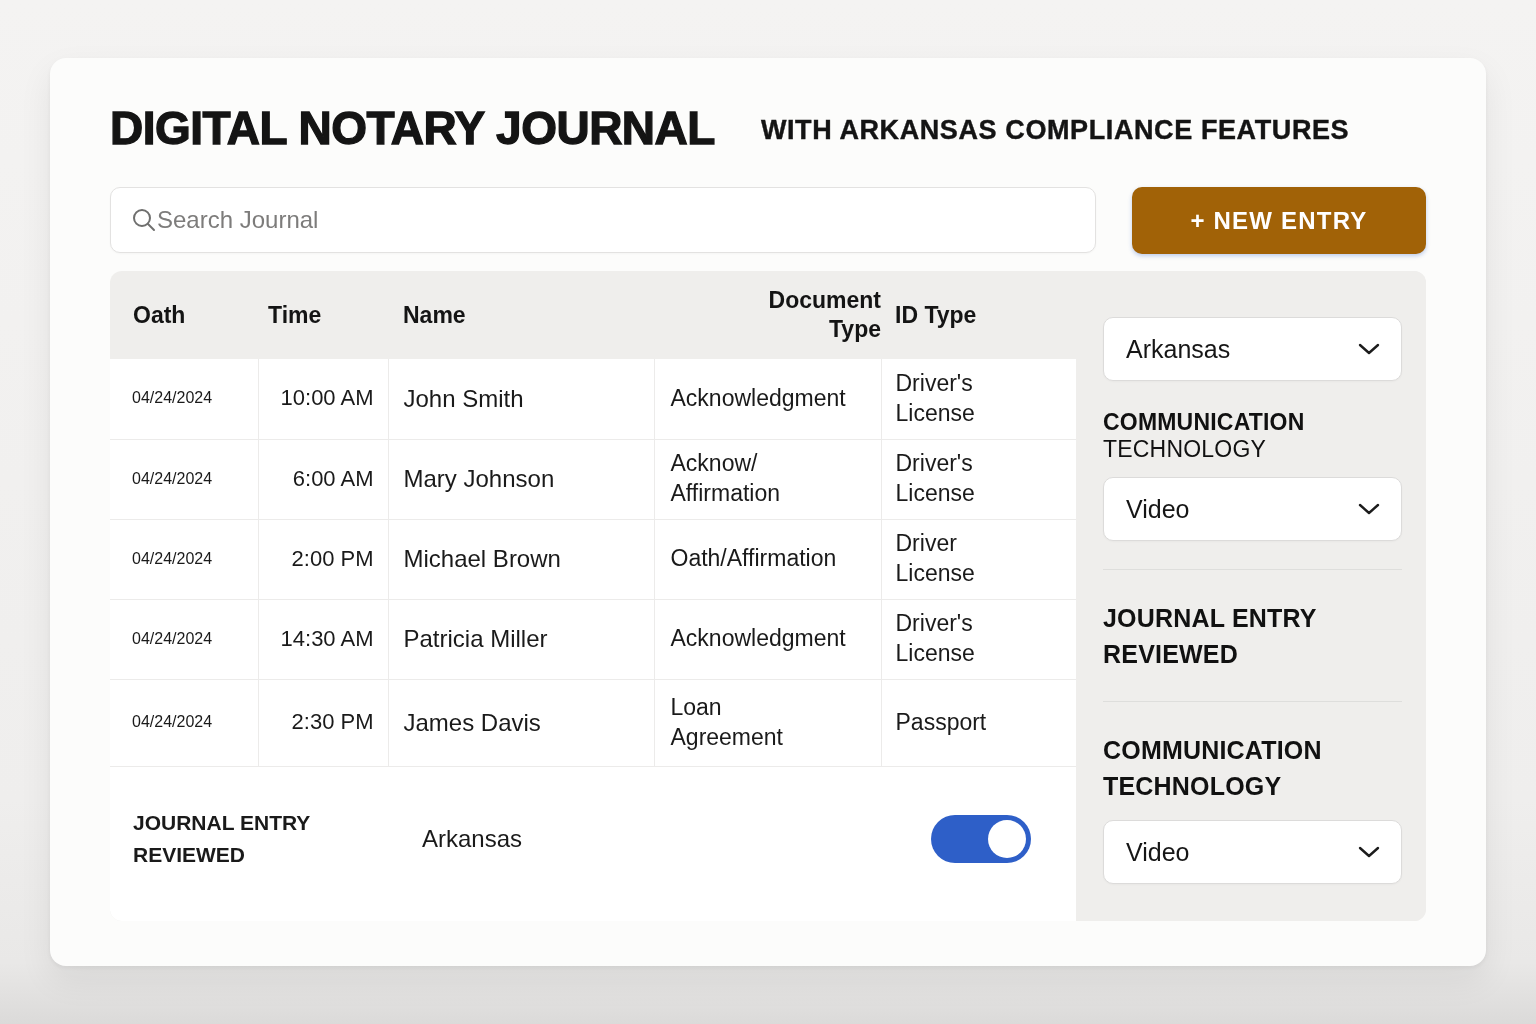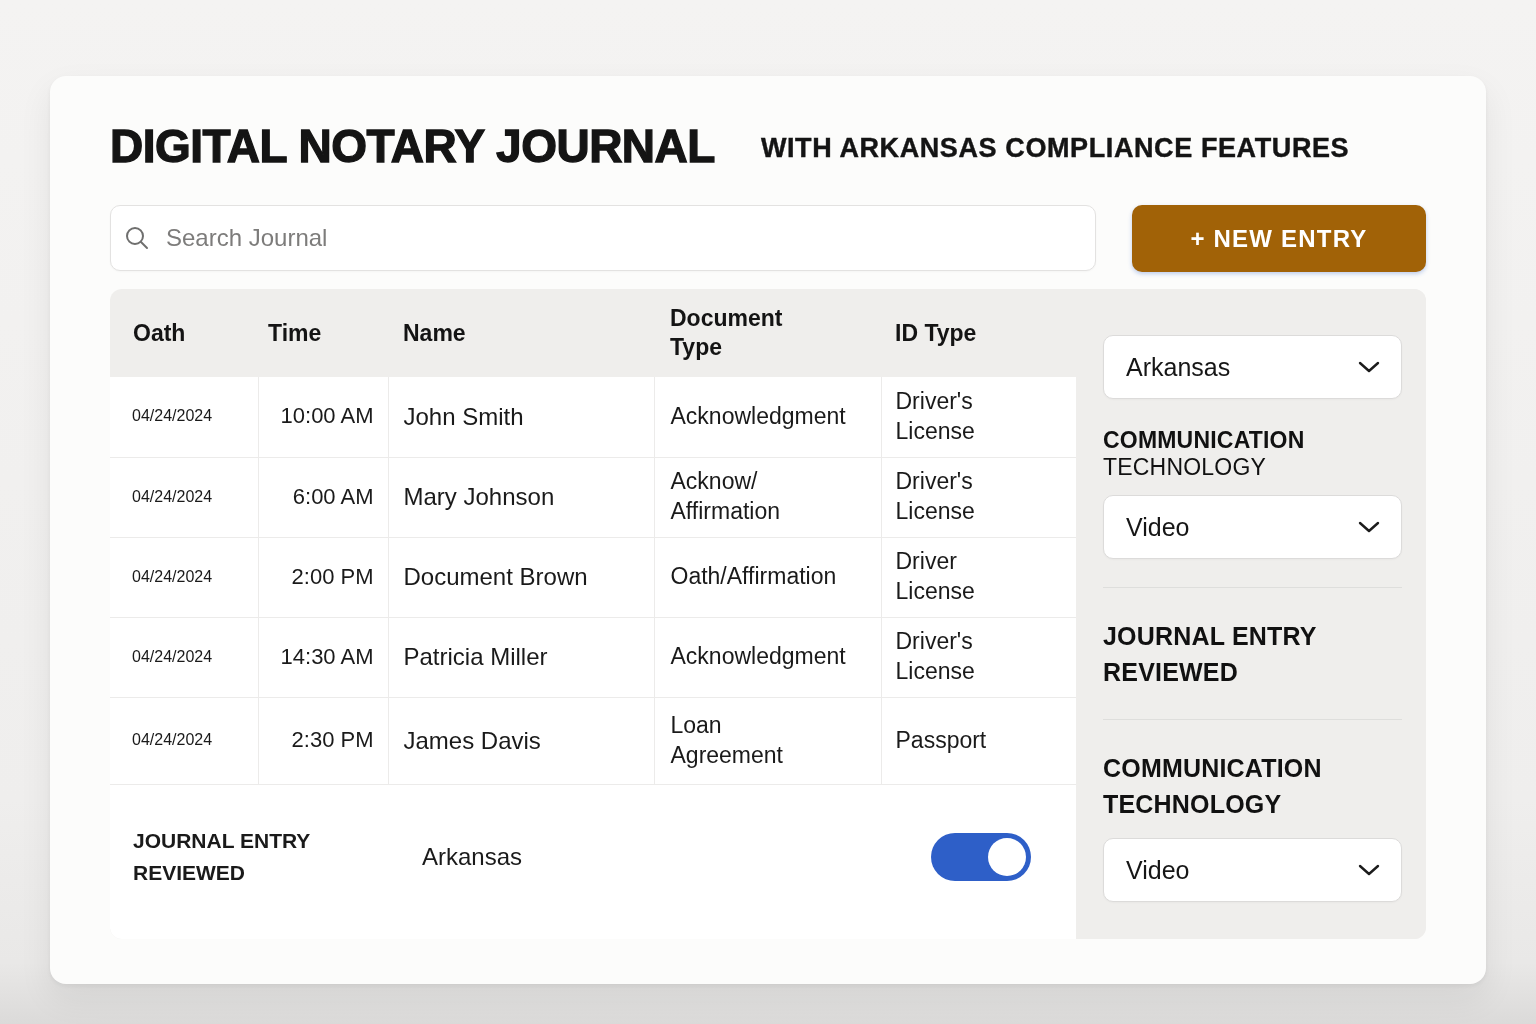--- a/index.html
+++ b/index.html
@@ -5,21 +5,21 @@
   * { margin:0; padding:0; box-sizing:border-box; }
   html,body { width:1536px; height:1024px; }
   body {
     font-family: "Liberation Sans", "DejaVu Sans", sans-serif;
     background: linear-gradient(#f4f3f2 0%, #efeeed 78%, #e9e8e7 94%, #dbdad9 100%);
     color:#141414;
     position:relative;
     overflow:hidden;
   }
   .card {
-    position:absolute; left:50px; top:76px;
+    position:absolute; left:50px; top:58px;
     width:1436px; height:908px;
     background:#fcfcfb;
     border-radius:16px;
     box-shadow:0 2px 4px rgba(0,0,0,.05), 0 14px 34px rgba(0,0,0,.07);
     padding:45px 60px 0 60px;
   }
   
   .hdr { display:flex; align-items:center; gap:46px; height:50px; }
   .title {
     font-size:46px; font-weight:800; letter-spacing:-.5px;
@@ -29,21 +29,21 @@
   .subtitle {
     font-size:27px; font-weight:700; letter-spacing:.6px;
     -webkit-text-stroke:.4px #141414;
     white-space:nowrap; padding-top:4px;
   }
   
   .toolbar { display:flex; margin-top:34px; gap:36px; }
   .search {
     flex:0 0 986px; height:66px;
     background:#fff; border:1px solid #e3e2e1; border-radius:10px;
-    display:flex; align-items:center; padding:0 13px; gap:16px;
+    display:flex; align-items:center; padding:0 20px; gap:0;
     box-shadow:0 1px 2px rgba(0,0,0,.03);
   }
   .search svg { flex:0 0 auto; }
   .search input {
     border:none; outline:none; background:transparent;
     font:400 24px "Liberation Sans","DejaVu Sans",sans-serif;
     color:#3c3c3c; width:100%;
   }
   .search input::placeholder { color:#7d7c7b; }
   .btn-new {
@@ -64,21 +64,21 @@
   table { border-collapse:collapse; table-layout:fixed; width:966px; }
   col.c-date{width:148px;} col.c-time{width:130px;} col.c-name{width:266px;}
   col.c-doc{width:227px;} col.c-id{width:195px;}
   thead tr { height:88px; }
   th {
     background:#efeeec; text-align:left; vertical-align:middle;
     font-size:23px; font-weight:700; color:#141414; white-space:pre-line;
     line-height:1.25;
   }
   th.h-date{padding-left:23px;} th.h-time{padding-left:10px;}
-  th.h-name{padding-left:15px;} th.h-doc{padding-left:16px;}
+  th.h-name{padding-left:15px;} th.h-doc{padding-left:16px;text-align:right;}
   th.h-id{padding-left:14px;}
   tbody td {
     background:#fff; vertical-align:middle;
     border-bottom:1.5px solid #ecebea; border-right:1.5px solid #ecebea;
     font-size:23px; color:#1a1a1a; line-height:1.3; white-space:pre-line;
   }
   tbody td:last-child { border-right:none; }
   tbody tr { height:80px; }
   tbody tr.r5 { height:87px; }
   td.d { padding-left:22px; font-size:16px; }
@@ -169,21 +169,21 @@
             <td class="t">6:00 AM</td>
             <td class="n">Mary Johnson</td>
             <td class="doc">Acknow/
 Affirmation</td>
             <td class="id">Driver's
 License</td>
           </tr>
           <tr>
             <td class="d">04/24/2024</td>
             <td class="t">2:00 PM</td>
-            <td class="n">Document Brown</td>
+            <td class="n">Michael Brown</td>
             <td class="doc">Oath/Affirmation</td>
             <td class="id">Driver
 License</td>
           </tr>
           <tr>
             <td class="d">04/24/2024</td>
             <td class="t">14:30 AM</td>
             <td class="n">Patricia Miller</td>
             <td class="doc">Acknowledgment</td>
             <td class="id">Driver's

